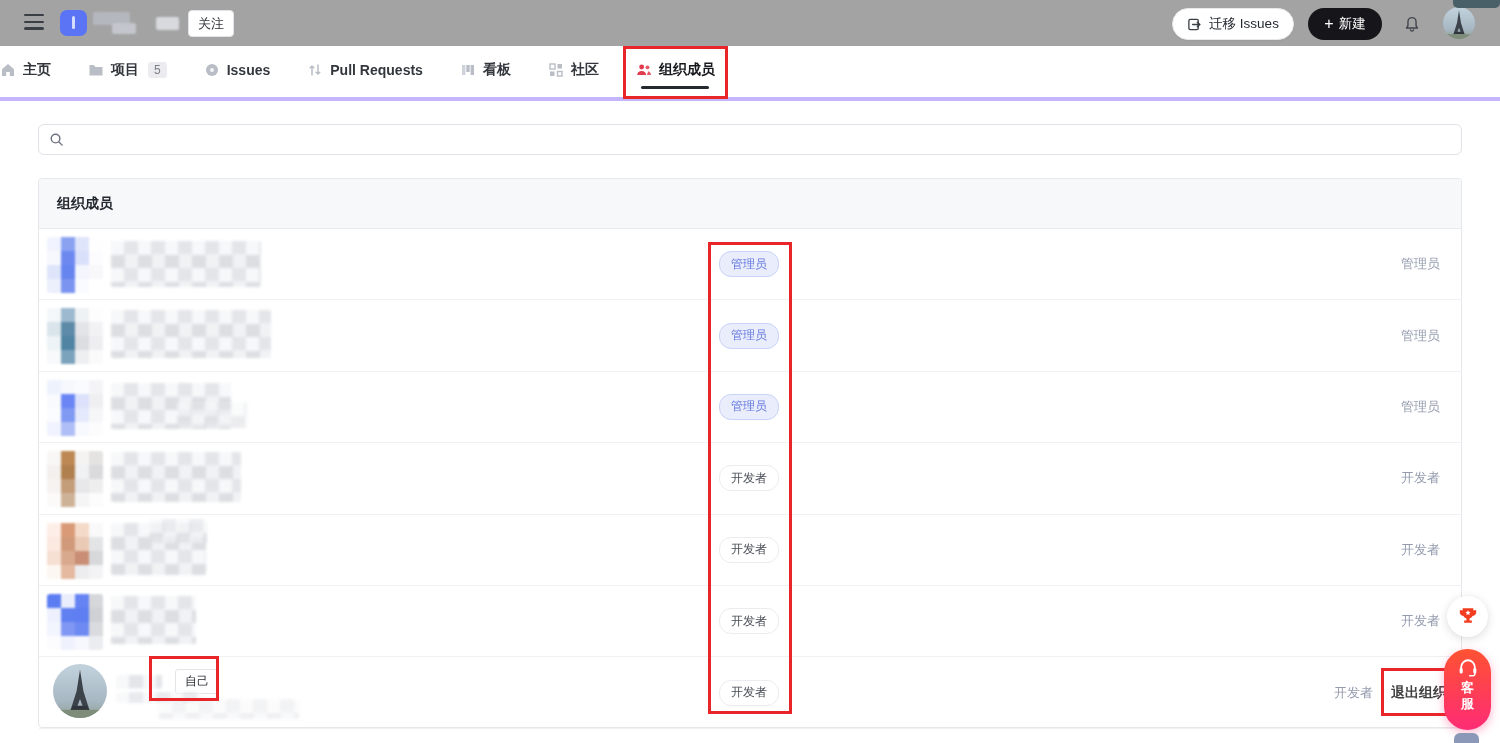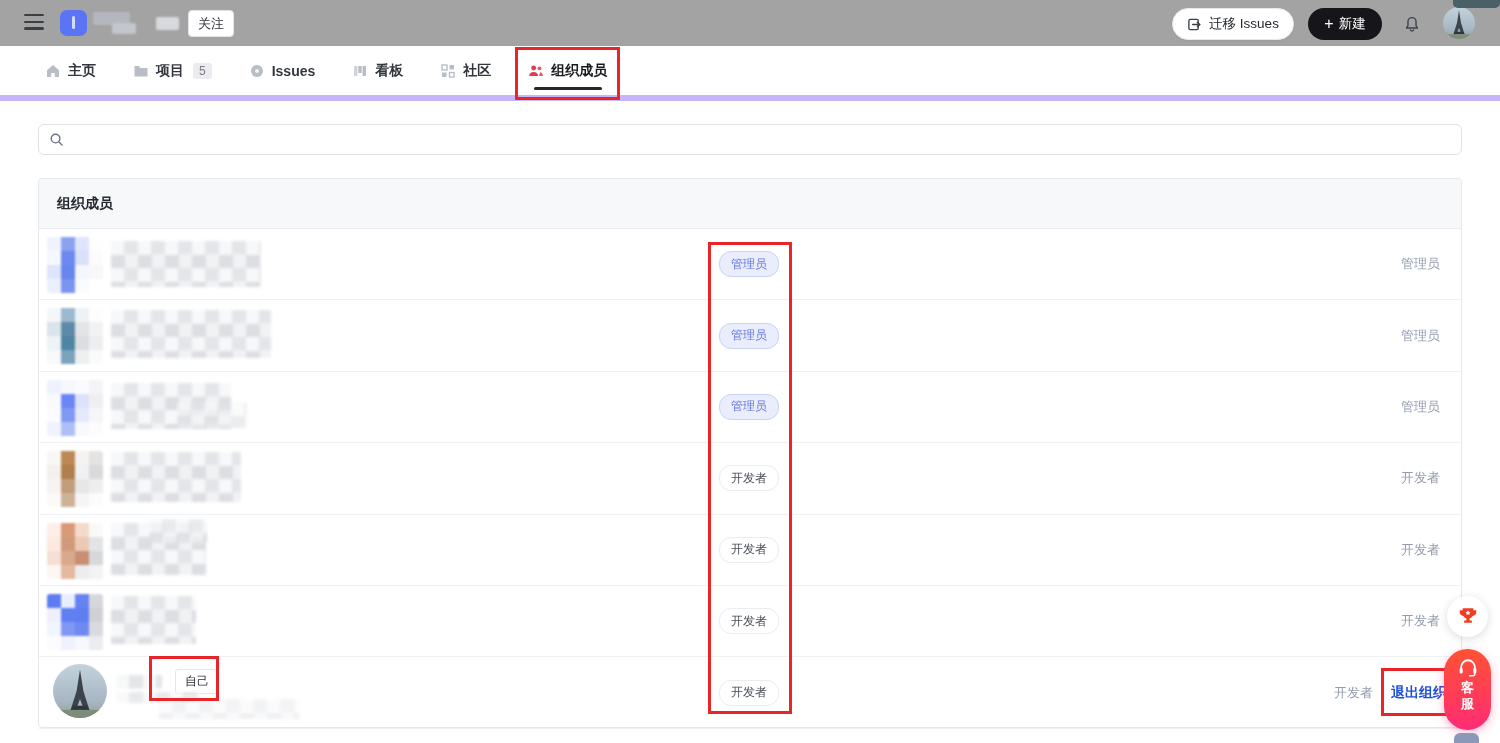--- a/index.html
+++ b/index.html
@@ -31,21 +31,21 @@
     border:1px solid #e8e8ec; border-radius:17px; box-shadow:0 1px 2px rgba(0,0,0,.04);
     display:flex; align-items:center; justify-content:center; gap:7px; font-size:13.5px; color:#24292f; cursor:pointer; }
   .new-btn { position:absolute; left:1308px; top:8px; width:74px; height:32px; background:#16161a; color:#fff;
     border:none; border-radius:17px; display:flex; align-items:center; justify-content:center; gap:5px;
     font-size:13.5px; cursor:pointer; }
   .bell { position:absolute; left:1401px; top:12px; width:22px; height:22px; cursor:pointer; }
   .tb-avatar { position:absolute; left:1443px; top:7px; width:32px; height:32px; border-radius:50%; overflow:hidden; cursor:pointer; }
   .corner-chip { position:absolute; left:1453px; top:0; width:47px; height:8px; background:#4a6069; border-radius:0 0 5px 5px; }
   
   .nav { position:absolute; left:0; top:46px; width:1500px; height:55px; background:#fff;
-    border-bottom:6px solid #c4b5fd; display:flex; align-items:center; padding-left:45px; gap:37px; }
+    border-bottom:4px solid #c4b5fd; display:flex; align-items:flex-end; gap:37px; }
   .tab { position:relative; height:55px; display:flex; align-items:center; gap:7px;
     font-size:14px; font-weight:bold; color:#33373d; cursor:pointer; white-space:nowrap; }
   .tab .ticon { display:flex; width:16px; height:16px; }
   .count-badge { background:#ececf0; color:#7a7e87; font-size:12px; font-weight:normal;
     border-radius:3px; padding:1px 6px; margin-left:2px; }
   .tab.active { color:#17191d; }
   .tab-underline { position:absolute; left:50%; transform:translateX(-50%); bottom:8px; width:68px; height:3.5px;
     background:#24292f; border-radius:2px; }
   .anno { border:3px solid #e8262a; position:absolute; pointer-events:none; z-index:50; }
   .tab-anno { left:-13px; right:-13px; top:4px; bottom:-2px; }
@@ -71,21 +71,21 @@
     background-size:27px 27px; filter:blur(1.6px); border-radius:2px; }
   .mid-badge { position:absolute; left:660px; width:100px; top:50%; transform:translateY(-50%); text-align:center; }
   .badge { display:inline-block; font-size:12px; border-radius:12px; padding:3.5px 11px; }
   .badge.admin { background:#e9edfc; border:1px solid #c9d3f7; color:#6679de; }
   .badge.dev { background:#fff; border:1px solid #ececf0; color:#4a4e57; }
   .role-right { position:absolute; right:21px; top:50%; transform:translateY(-50%); color:#949cae; font-size:13px; cursor:pointer; }
   .photo-avatar { position:absolute; left:14px; top:7px; width:54px; height:54px; border-radius:50%; overflow:hidden; }
   .self-line { position:absolute; left:77px; top:12px; display:flex; align-items:center; gap:13px; }
   .self-badge { display:inline-block; font-size:12px; color:#2c2f35; background:#fff;
     border:1px solid #e4e5e9; border-radius:3px; padding:3px 9px; }
-  .leave-btn { position:absolute; right:14px; top:50%; transform:translateY(-50%); font-size:14px; color:#1d4ed8;
+  .leave-btn { position:absolute; right:14px; top:50%; transform:translateY(-50%); font-size:14px; color:#404040;
     font-weight:bold; cursor:pointer; background:none; border:none; font-family:inherit; }
   .role-right.self-role { right:88px; }
   .col-anno { left:669px; top:63px; width:84px; height:472px; }
   .self-anno { left:110px; top:-1px; width:70px; height:45px; }
   .leave-anno { right:10px; top:11px; width:70px; height:48px; }
   
   .fab-trophy { position:absolute; left:1447px; top:596px; width:41px; height:41px; border-radius:50%;
     background:#fff; box-shadow:0 2px 10px rgba(0,0,0,.14); display:flex; align-items:center; justify-content:center;
     cursor:pointer; z-index:60; }
   .fab-service { position:absolute; left:1444px; top:649px; width:47px; height:81px; border-radius:24px;
@@ -171,20 +171,29 @@
     <span class="count-badge">5</span>
   </div>
   <div class="tab">
     <span class="ticon">
       <svg width="16" height="16" viewBox="0 0 16 16">
           <circle cx="8" cy="8" r="6" fill="#b9bdc6"></circle>
           <circle cx="8" cy="8" r="2" fill="#f3f4f6"></circle>
         </svg>
     </span>
     <span>Issues</span>
+  </div>
+  <div class="tab">
+    <span class="ticon">
+      <svg width="16" height="16" viewBox="0 0 16 16">
+        <path d="M5 4v9M5 4 3.2 5.8M5 4l1.8 1.8" fill="none" stroke="#b9bdc6" stroke-width="1.5" stroke-linecap="round" stroke-linejoin="round"></path>
+        <path d="M11 12V3M11 12l-1.8-1.8M11 12l1.8-1.8" fill="none" stroke="#b9bdc6" stroke-width="1.5" stroke-linecap="round" stroke-linejoin="round"></path>
+      </svg>
+    </span>
+    <span>Pull Requests</span>
   </div>
   <div class="tab">
     <span class="ticon">
       <svg width="16" height="16" viewBox="0 0 16 16">
         <rect x="2" y="3" width="3.4" height="10" fill="#cfd3da"></rect>
           <rect x="6.3" y="3" width="3.4" height="7" fill="#b9bdc6"></rect>
           <rect x="10.6" y="3" width="3.4" height="10" fill="#b9bdc6"></rect>
       </svg>
     </span>
     <span>看板</span>

